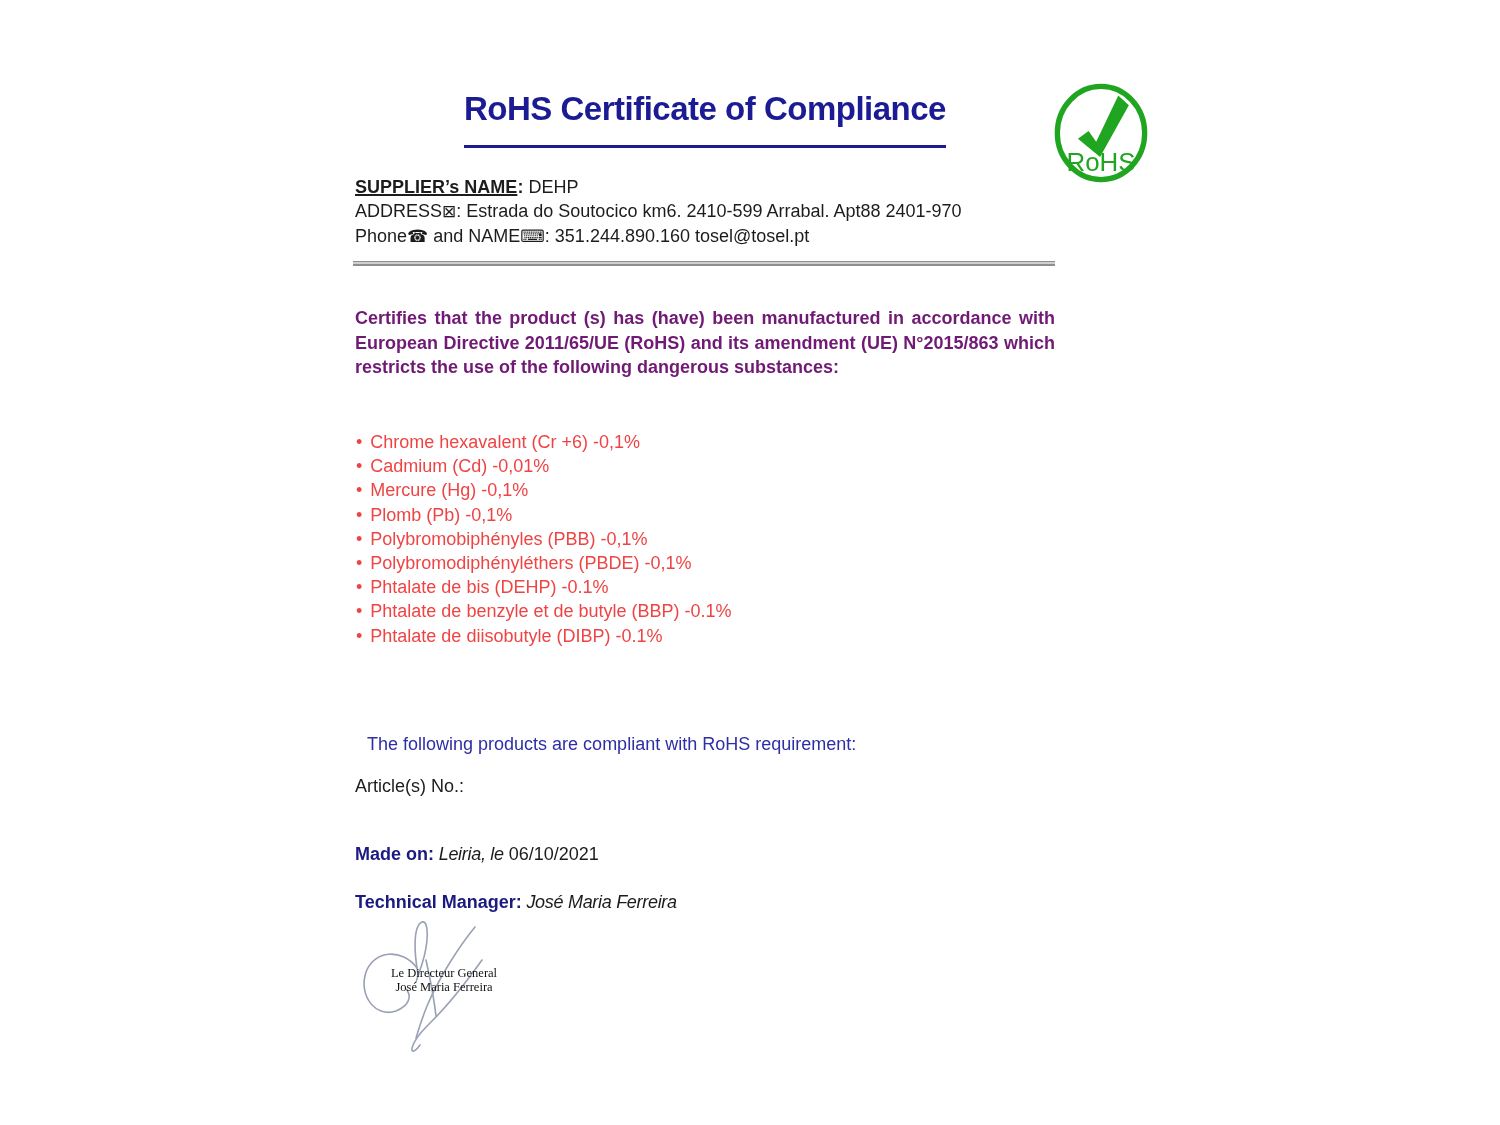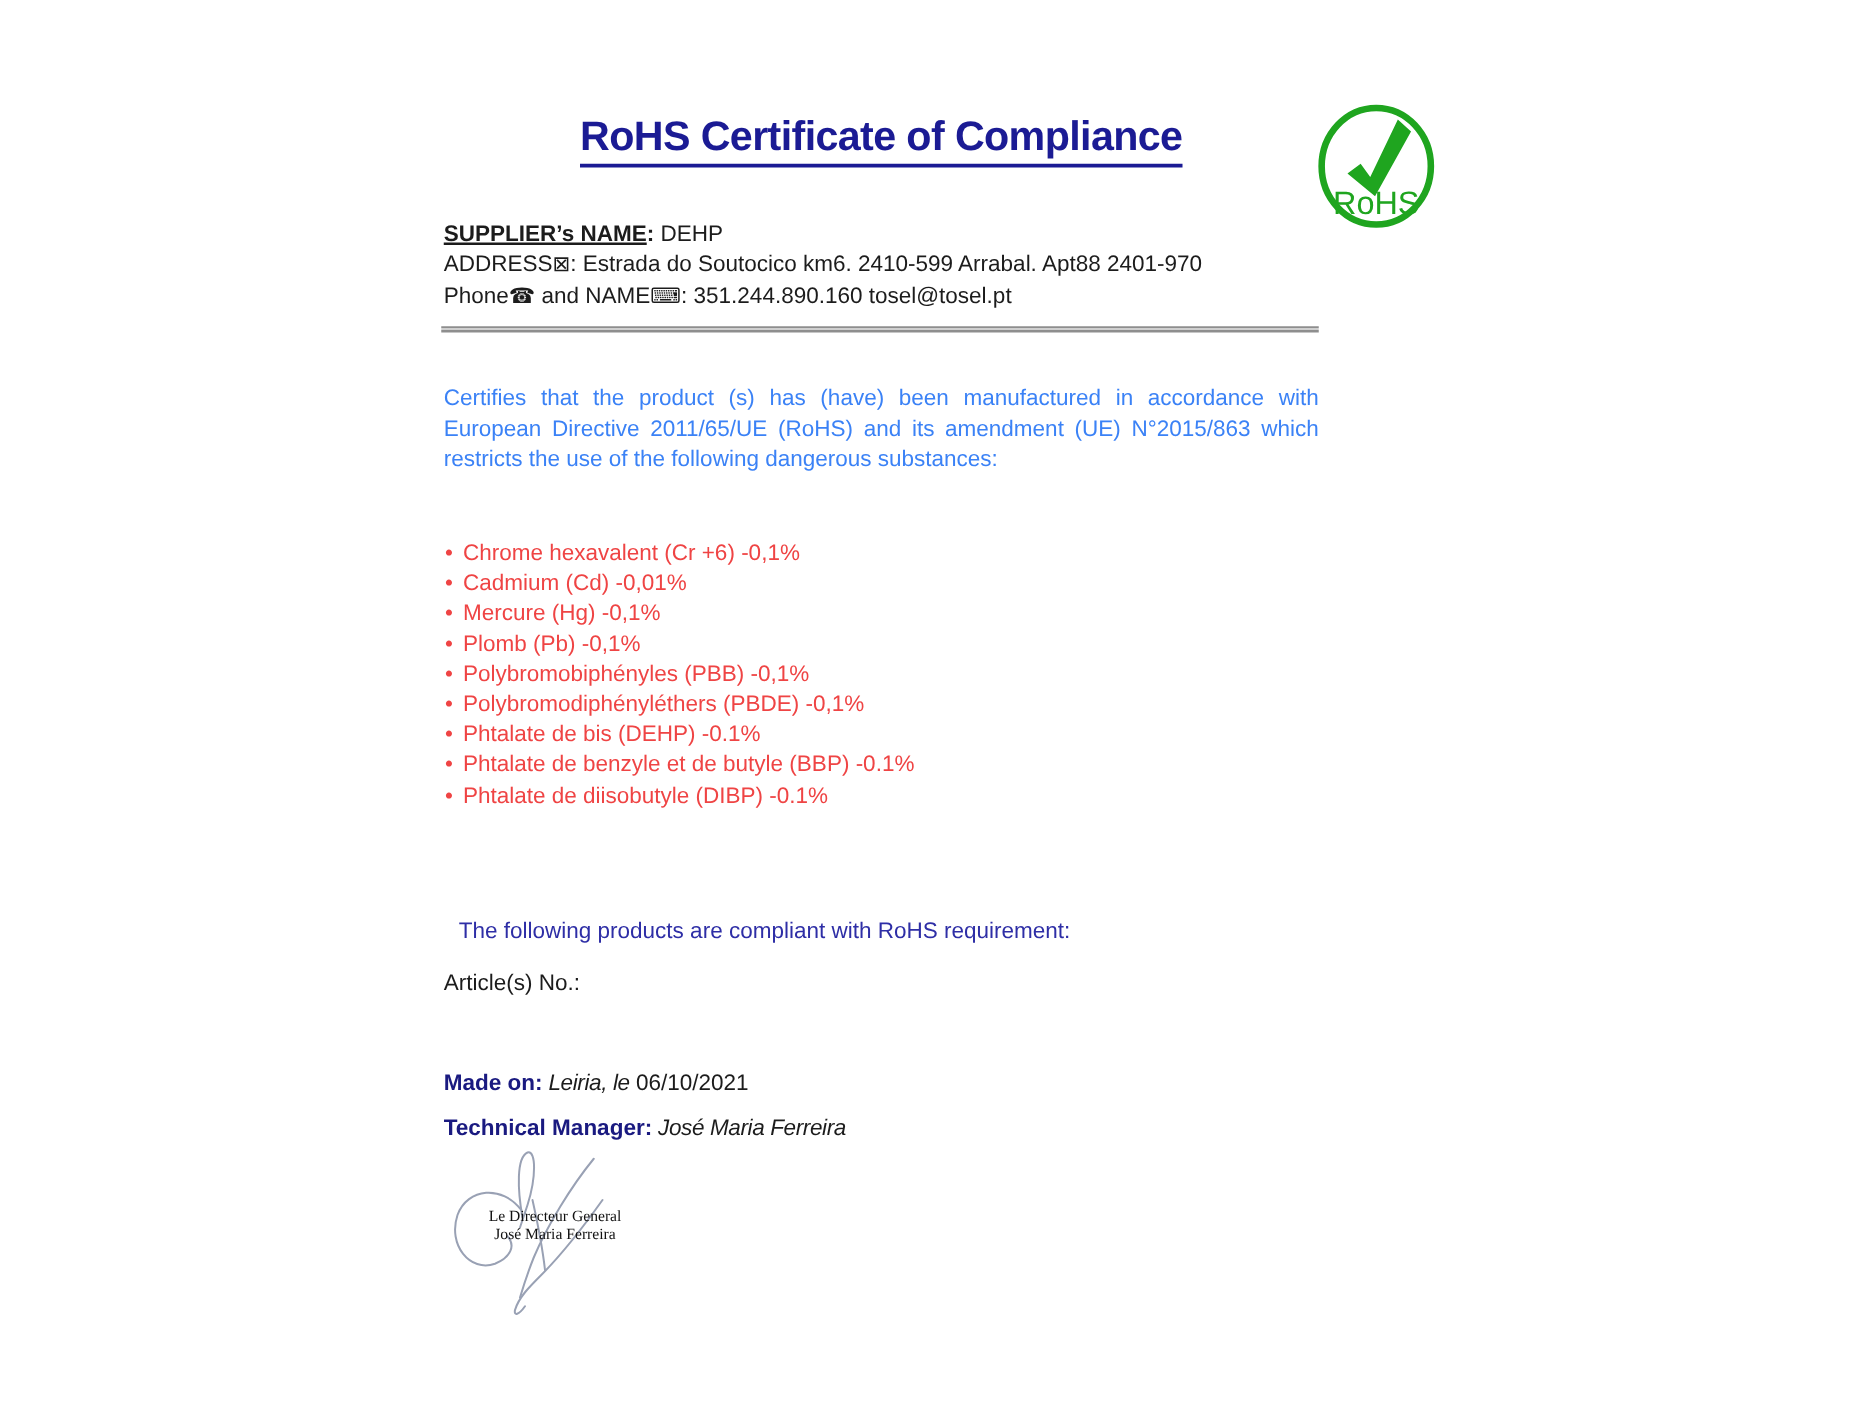--- a/index.html
+++ b/index.html
@@ -17,21 +17,21 @@
   
   .doc-title{
     left:355px;top:90px;width:700px;
     text-align:center;
     font-size:33px;font-weight:bold;
     color:#1b1b94;
     letter-spacing:-0.5px;
   }
   .doc-title .underlined{
     border-bottom:3px solid #1b1b94;
-    padding-bottom:4px;
+    padding-bottom:18px;
   }
 
   
   .rohs-logo{left:1053px;top:83px;width:96px;height:100px;}
 
   
   .supplier{left:355px;top:175px;width:700px;font-size:18px;line-height:24px;}
   .supplier .lbl-strong{font-weight:bold;}
   .supplier .lbl-underline{text-decoration:underline;text-decoration-thickness:1.5px;}
   .supplier .glyph{font-size:17px;}
@@ -39,36 +39,37 @@
   
   .rule{
     left:353px;top:261px;width:702px;height:5px;
     background:linear-gradient(to bottom,#8e8e8e 0 28%,#cfcfcf 28% 62%,#8e8e8e 62% 100%);
   }
 
   
   .cert-para{
     left:355px;top:306px;width:700px;
     font-size:18px;line-height:24.5px;
-    color:#3b82f6;
+    color:#701a75;
     text-align:justify;
+    font-weight:bold;
   }
 
   
   .substances{
     left:356px;top:430px;width:700px;
     list-style:none;margin:0;padding:0;
     font-size:18px;line-height:24.2px;color:#ef4444;
   }
   .substances li::before{content:"•";margin-right:8px;}
 
   .blue-line{left:355px;top:734px;width:700px;font-size:18px;color:#2e2ea6;margin-left:12px;}
   .articles-line{left:355px;top:776px;width:700px;font-size:18px;color:#1c1c1c;}
 
-  .made-on{left:355px;top:844px;width:700px;font-size:18px;margin-top:12px;}
+  .made-on{left:355px;top:844px;width:700px;font-size:18px;}
   .tech-mgr{left:355px;top:892px;width:700px;font-size:18px;}
   .navy-label{font-weight:bold;color:#1a1a80;}
   .italic-val{font-style:italic;color:#1c1c1c;letter-spacing:-0.3px;}
   .plain-val{color:#1c1c1c;}
 
   
   .signature-svg{left:356px;top:918px;width:162px;height:148px;}
   .signature-text{
     left:386px;top:966px;width:116px;
     text-align:center;

